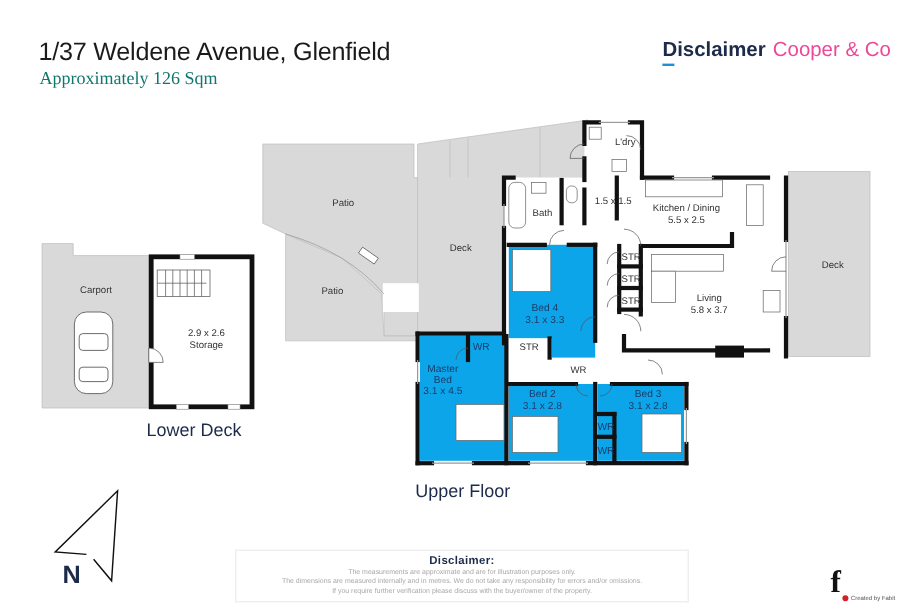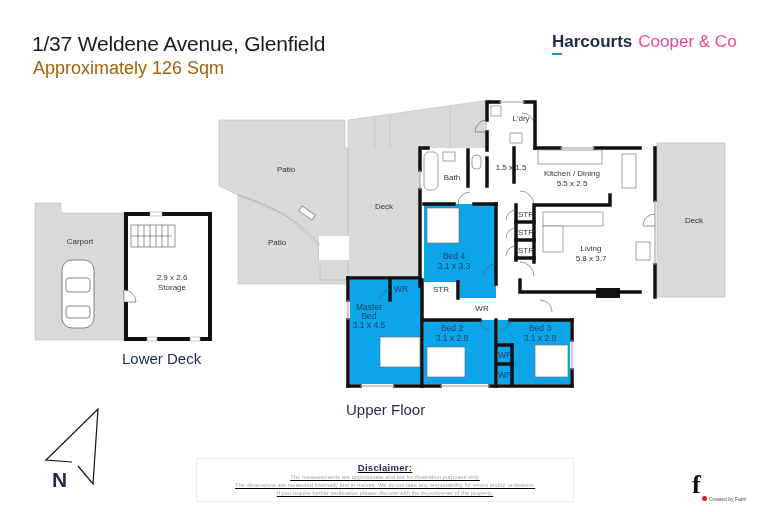--- a/index.html
+++ b/index.html
@@ -1,43 +1,43 @@
 <!DOCTYPE html>
 <html><head>
 <meta charset="utf-8">
 <style>
   html,body{margin:0;padding:0;background:#fff;}
   body{width:768px;height:512px;position:relative;overflow:hidden;font-family:"Liberation Sans","DejaVu Sans",sans-serif;}
   .title{position:absolute;left:32px;top:32px;font-size:21px;color:#1b1b1b;letter-spacing:-0.2px;}
-  .subtitle{position:absolute;left:33px;top:58px;font-size:18px;color:#a16207;}
+  .subtitle{position:absolute;left:33px;top:58px;font-size:15px;color:#0f766e;font-family:Liberation Serif, serif;}
   .brand{position:absolute;left:552px;top:32px;font-size:17px;white-space:nowrap;}
   .brand .b1{color:#1c2b4a;font-weight:bold;position:relative;}
   .brand .b1:after{content:"";position:absolute;left:0;bottom:-4px;width:10px;height:2px;background:#1e8fd6;}
   .brand .b2{color:#ec4899;margin-left:6px;}
   svg.plan{position:absolute;left:0;top:0;}
   .rl{font-family:"Liberation Sans","DejaVu Sans",sans-serif;font-size:8px;fill:#333;text-anchor:middle;}
   .rlb{font-family:"Liberation Sans","DejaVu Sans",sans-serif;font-size:8.5px;fill:#1a3d6a;text-anchor:middle;}
   .floorlabel{position:absolute;font-size:15px;color:#1c2b4a;}
   .compass-n{position:absolute;left:52px;top:468px;font-size:21px;font-weight:bold;color:#1c2b4a;}
-  .disc{position:absolute;left:196px;top:458px;width:376px;height:42px;border:1px solid #ececec;text-align:center;background:#fff;text-decoration:underline;}
+  .disc{position:absolute;left:196px;top:458px;width:376px;height:42px;border:1px solid #ececec;text-align:center;background:#fff;}
   .disc .dh{font-size:9.5px;font-weight:bold;color:#1c2b4a;margin-top:3px;letter-spacing:0.3px;}
   .disc .dl{font-size:5.8px;color:#a8a8a8;line-height:8px;}
   .fabit{position:absolute;left:692px;top:476px;}
   .fabit .f{font-family:"Liberation Serif","DejaVu Serif",serif;font-size:26px;font-weight:bold;color:#111;position:absolute;left:0;top:-6px;}
   .fabit .dot{position:absolute;left:10px;top:20px;width:5px;height:5px;border-radius:50%;background:#d4202a;}
   .fabit .ct{position:absolute;left:17px;top:20px;font-size:5px;color:#555;white-space:nowrap;}
 </style>
 </head>
 <body>
 
 <div class="title">1/37 Weldene Avenue, Glenfield</div>
 <div class="subtitle">Approximately 126 Sqm</div>
 
 <div class="brand">
-  <span class="b1">Harcourts</span><span class="b2">Cooper &amp; Co</span>
+  <span class="b1">Disclaimer</span><span class="b2">Cooper &amp; Co</span>
 </div>
 
 <svg class="plan" width="768" height="512" viewBox="0 0 768 512" xmlns="http://www.w3.org/2000/svg">
 
   <g>
     <polygon points="35,203 61,203 61,213 124,213 124,340 35,340" fill="#d9d9d9" stroke="#bdbdbd" stroke-width="0.6"></polygon>
 
     <rect x="126" y="214" width="84" height="125" fill="#fff" stroke="#111" stroke-width="4"></rect>
     <rect x="150" y="212" width="12" height="4" fill="#fff" stroke="#999" stroke-width="0.5"></rect>
     <rect x="147" y="337" width="10" height="4" fill="#fff" stroke="#999" stroke-width="0.5"></rect>

